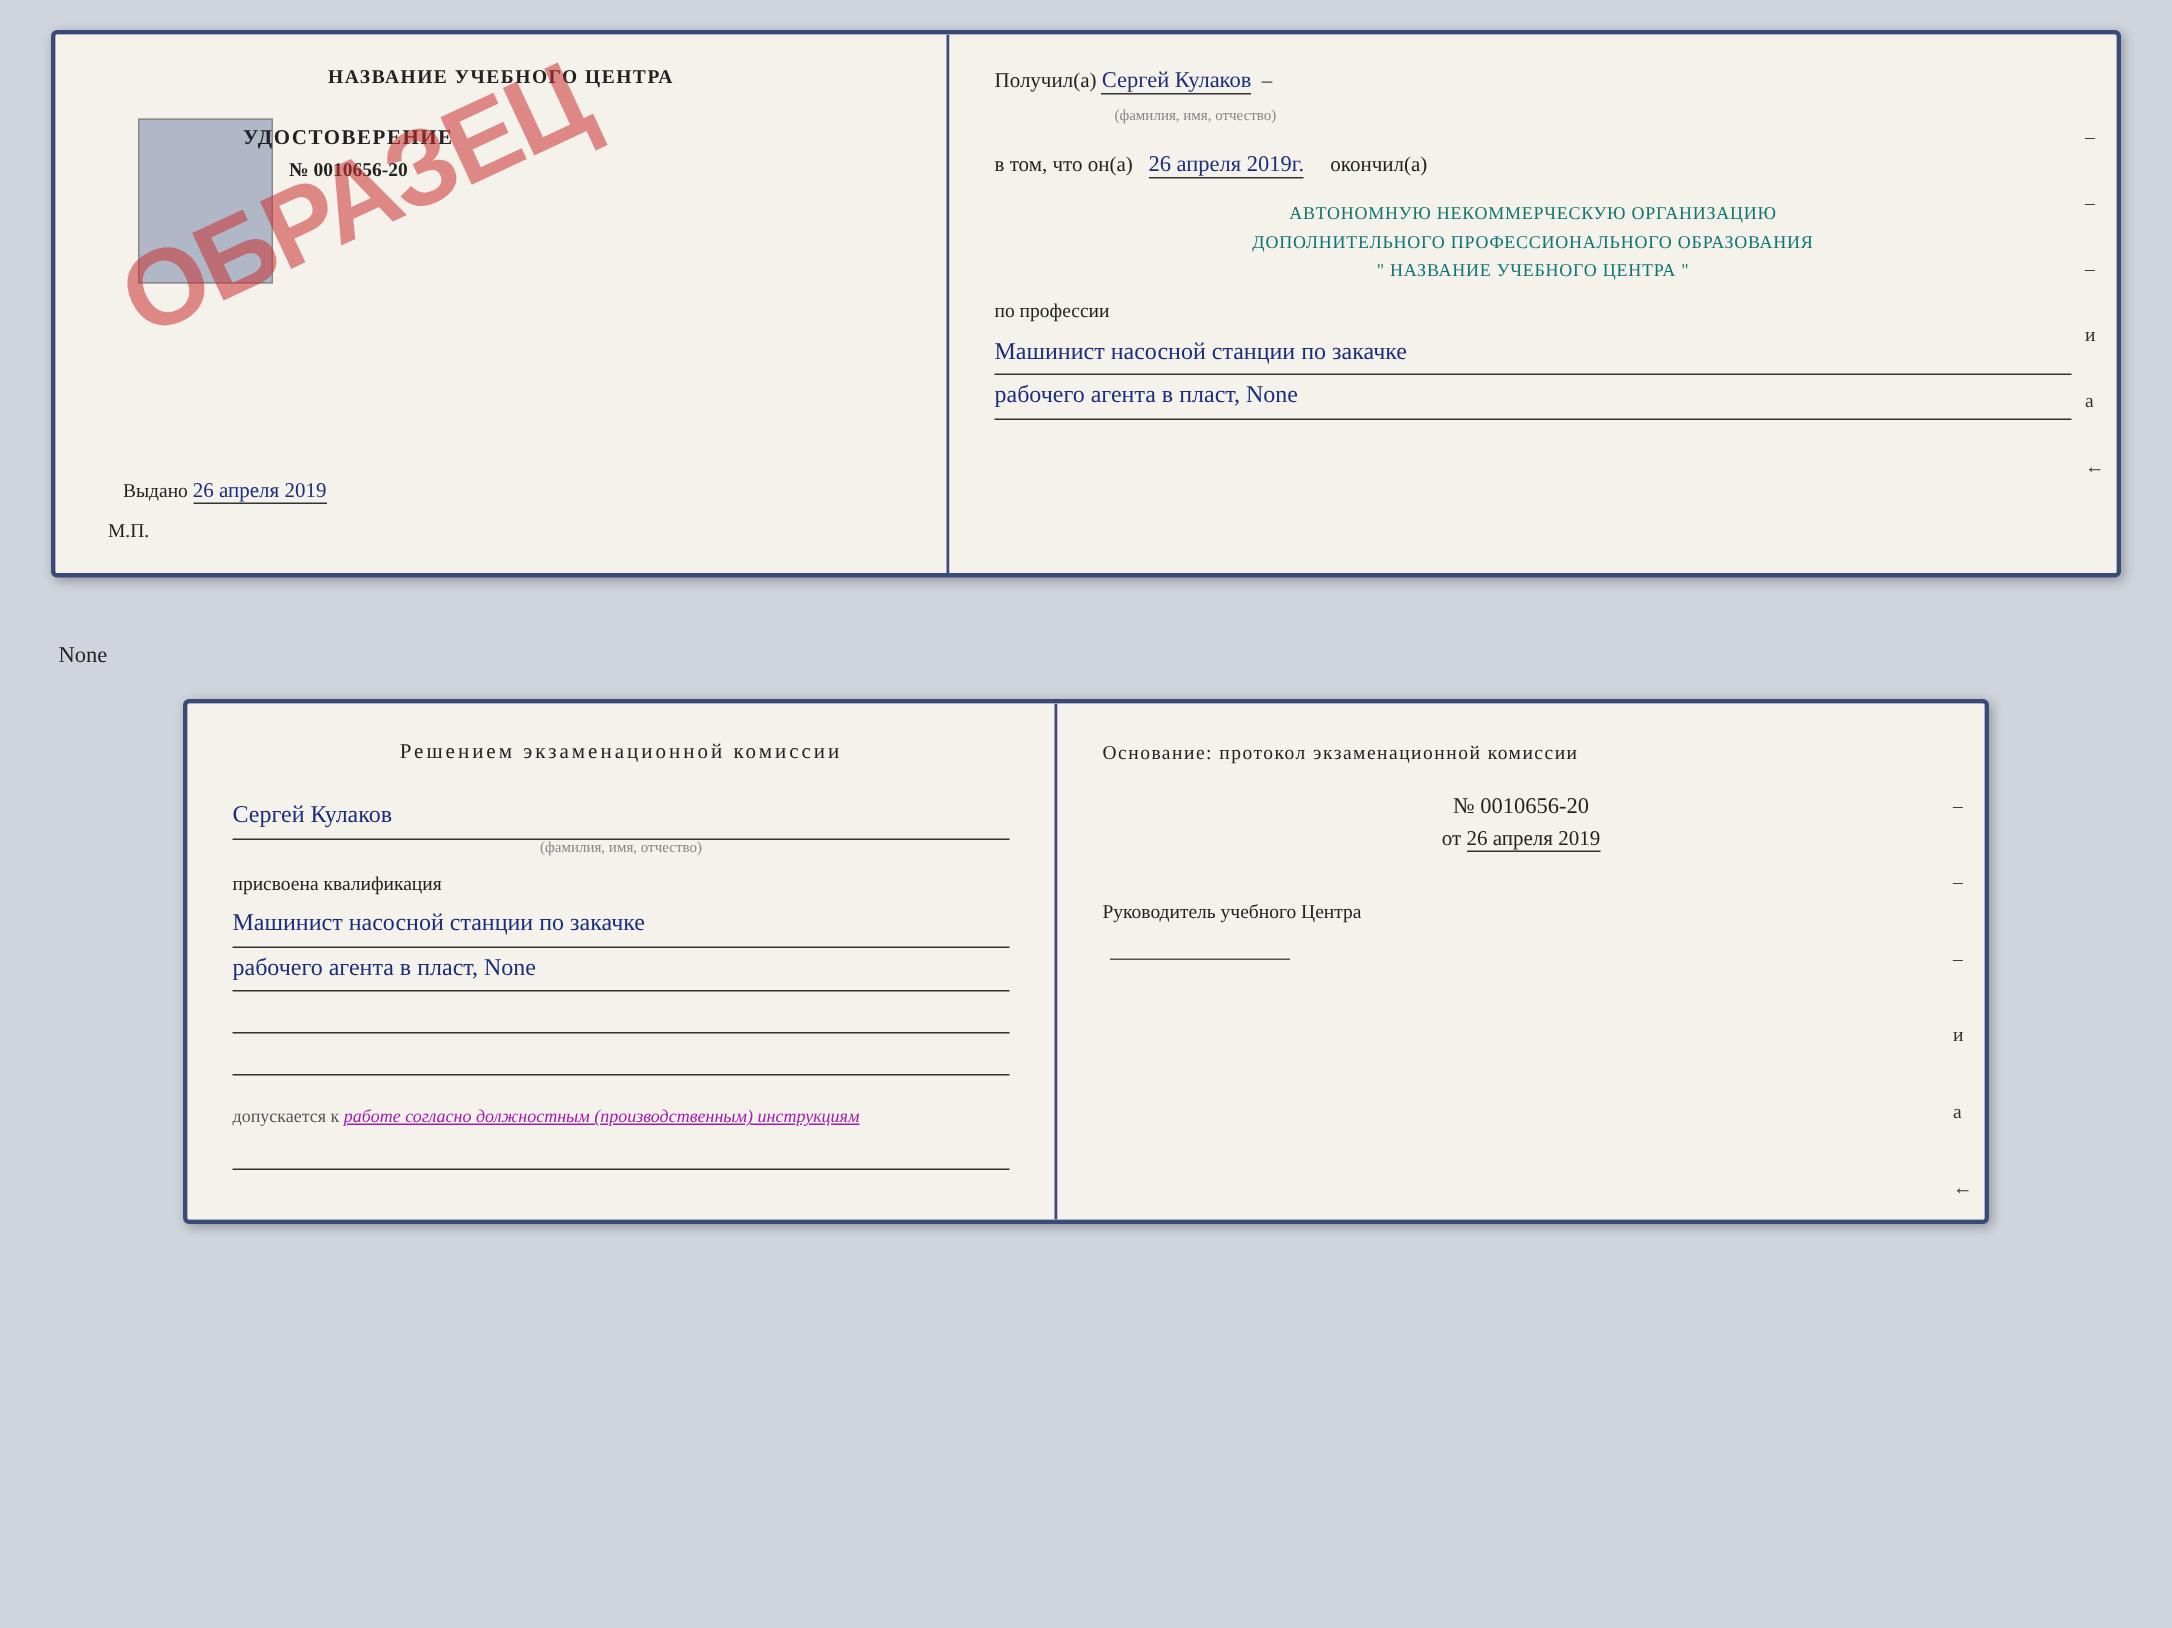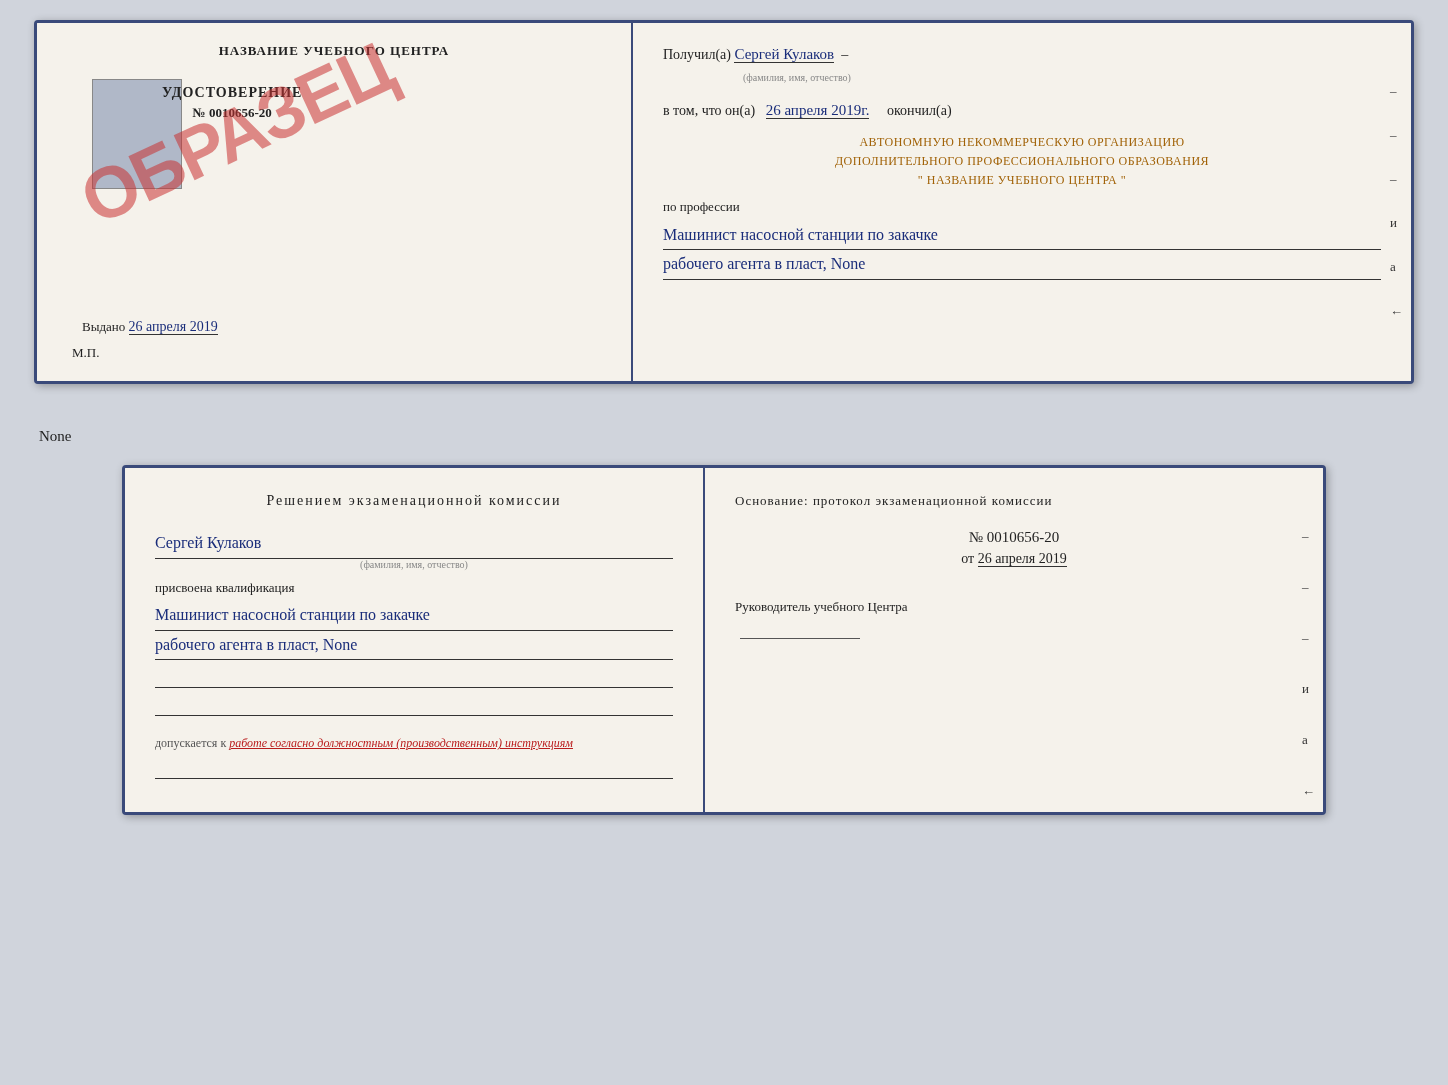--- a/index.html
+++ b/index.html
@@ -157,21 +157,21 @@
       font-size: 15px;
       color: #1a2d7a;
       border-bottom: 1px solid #333;
     }
 
     .cert-center-block {
       text-align: center;
       font-size: 12px;
       text-transform: uppercase;
       letter-spacing: 0.5px;
-      color: #a16207;
+      color: #0f766e;
       line-height: 1.6;
       margin: 8px 0;
     }
 
     .cert-profession-line {
       font-size: 13px;
       color: #222;
       margin: 6px 0;
     }
 
@@ -272,21 +272,21 @@
     .bottom-допускается {
       font-size: 12px;
       color: #555;
       margin-top: 20px;
     }
 
     .bottom-допускается .italic-handwritten {
       font-style: italic;
       font-family: 'Segoe Script', 'Brush Script MT', cursive;
       text-decoration: underline;
-      color: #b91c1c;
+      color: #a21caf;
       font-size: 12px;
       text-align: center;
     }
 
     .bottom-right-title {
       font-size: 13px;
       letter-spacing: 1px;
       color: #222;
       margin-bottom: 20px;
     }

